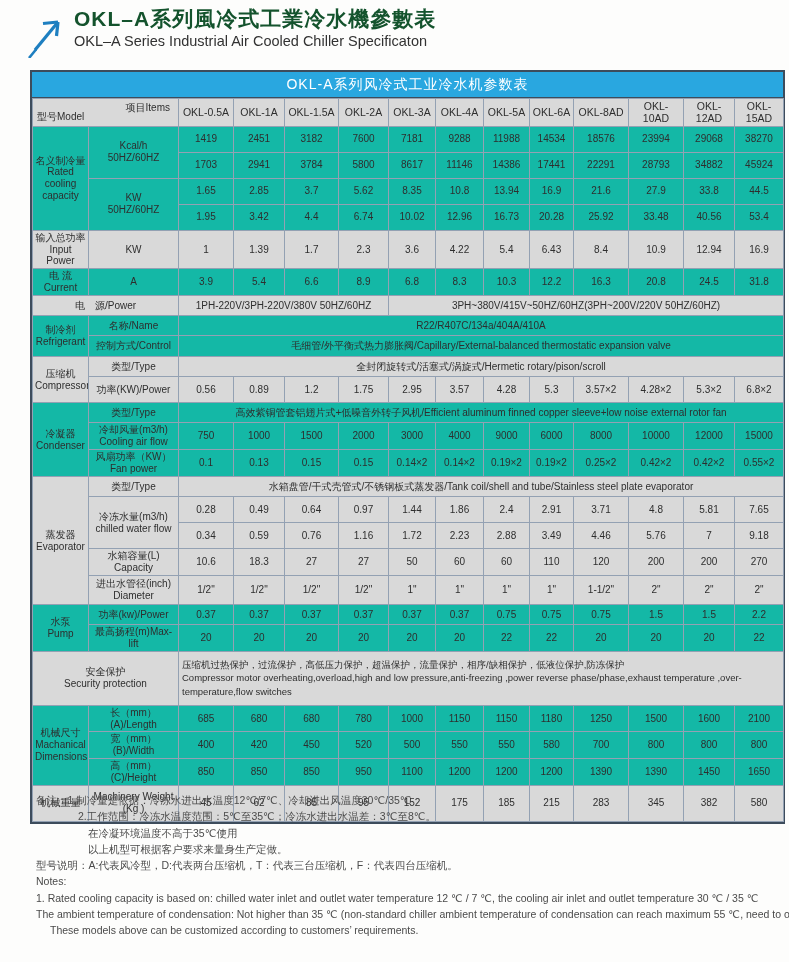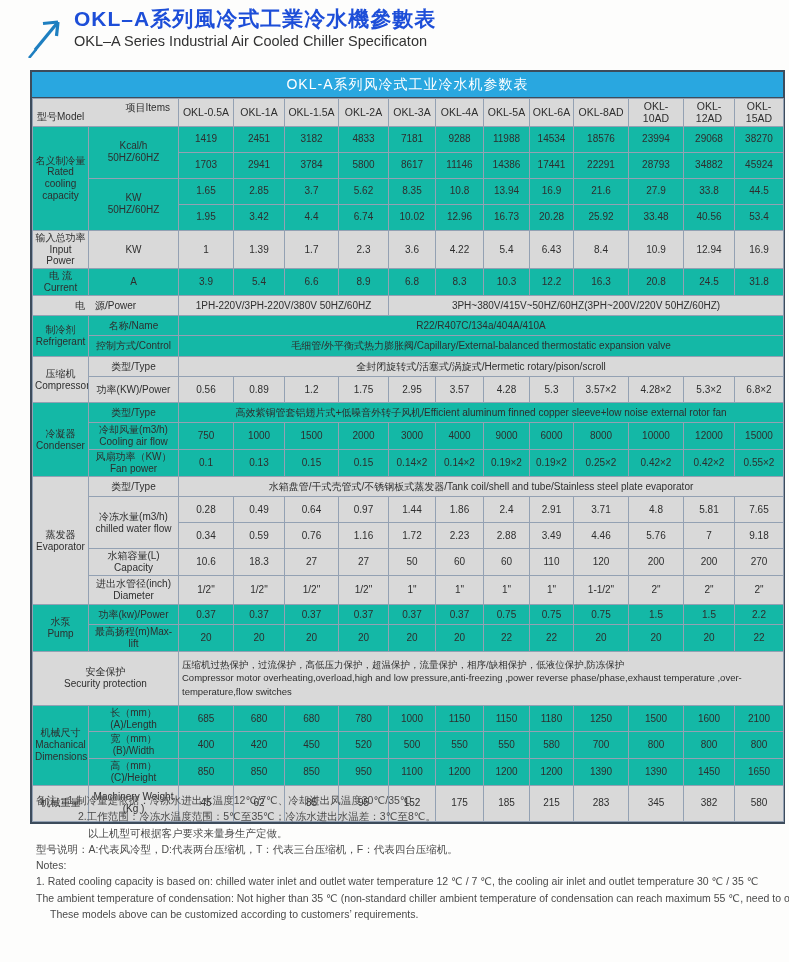--- a/index.html
+++ b/index.html
@@ -8,21 +8,21 @@
     background:#fdfdfc;
     font-family:"Liberation Sans","DejaVu Sans",sans-serif;
     color:#333;
     -webkit-font-smoothing:antialiased;
   }
   .page{position:relative;width:789px;height:962px;overflow:hidden;}
 
   
   .doc-header{position:absolute;left:28px;top:6px;display:flex;align-items:flex-start;}
   .logo{margin-top:8px;margin-right:10px;}
-  .title-zh{font-size:21px;font-weight:bold;color:#1d4ed8;letter-spacing:1px;line-height:1.25;}
+  .title-zh{font-size:21px;font-weight:bold;color:#14532d;letter-spacing:1px;line-height:1.25;}
   .title-en{font-size:14.5px;font-weight:500;color:#323232;margin-top:1px;}
 
   
   .table-wrap{position:absolute;left:30px;top:70px;width:751px;border:2px solid #3d4c5c;background:#14b8a6;}
   .table-caption{
     height:25px;line-height:25px;text-align:center;
     background:#29a7e0;color:#ffffff;font-size:14px;font-weight:500;letter-spacing:1px;
     border-bottom:1px solid #3d4c5c;
   }
   table{border-collapse:collapse;table-layout:fixed;width:100%;}
@@ -112,21 +112,21 @@
           <tr class="band-start" style="height: 26px;">
             <td rowspan="4" class="lbl">名义制冷量
 Rated
 cooling
 capacity</td>
             <td rowspan="2" class="lbl">Kcal/h
 50HZ/60HZ</td>
             <td>1419</td>
             <td>2451</td>
             <td>3182</td>
-            <td>4833</td>
+            <td>7600</td>
             <td>7181</td>
             <td>9288</td>
             <td>11988</td>
             <td>14534</td>
             <td>18576</td>
             <td>23994</td>
             <td>29068</td>
             <td>38270</td>
           </tr>
           <tr style="height: 26px;">
@@ -454,20 +454,21 @@
             <td>580</td>
           </tr>
         </tbody>
     </table>
   </div>
 
   <div class="notes">
     <div id="notes-zh" class="zh">
         <div class="note-line ind-0">备注：1.制冷量是依据：冷冻水进出水温度12℃/7℃、冷却进出风温度30℃/35℃</div>
         <div class="note-line ind-1">2.工作范围：冷冻水温度范围：5℃至35℃；冷冻水进出水温差：3℃至8℃。</div>
+        <div class="note-line ind-2">在冷凝环境温度不高于35℃使用</div>
         <div class="note-line ind-2">以上机型可根据客户要求来量身生产定做。</div>
         <div class="note-line ind-0">型号说明：A:代表风冷型，D:代表两台压缩机，T：代表三台压缩机，F：代表四台压缩机。</div>
       </div>
     <div id="notes-en" class="en">
         <div class="note-line ind-0">Notes:</div>
         <div class="note-line ind-0">1. Rated cooling capacity is based on: chilled water inlet and outlet water temperature 12 ℃ / 7 ℃, the cooling air inlet and outlet temperature 30 ℃ / 35 ℃</div>
         <div class="note-line ind-0">The ambient temperature of condensation: Not higher than 35 ℃ (non-standard chiller ambient temperature of condensation can reach maximum 55 ℃, need to order production).</div>
         <div class="note-line ind-1">These models above can be customized according to customers’  requirements.</div>
       </div>
   </div>

